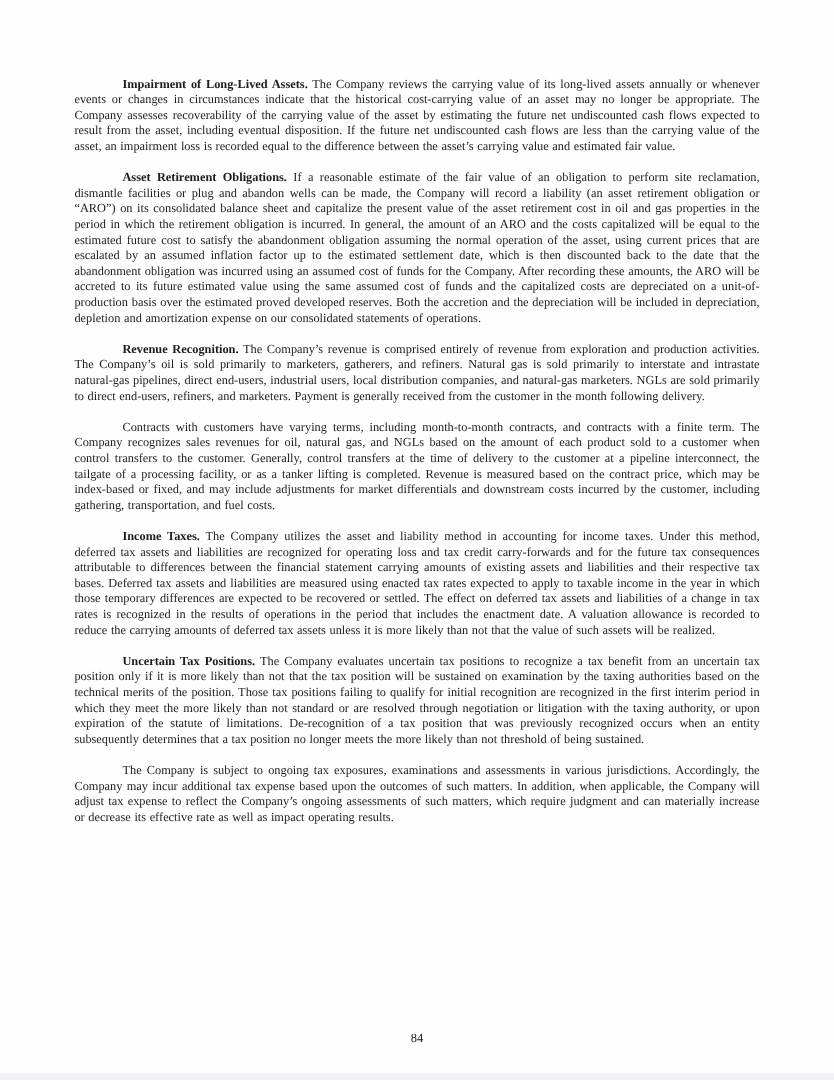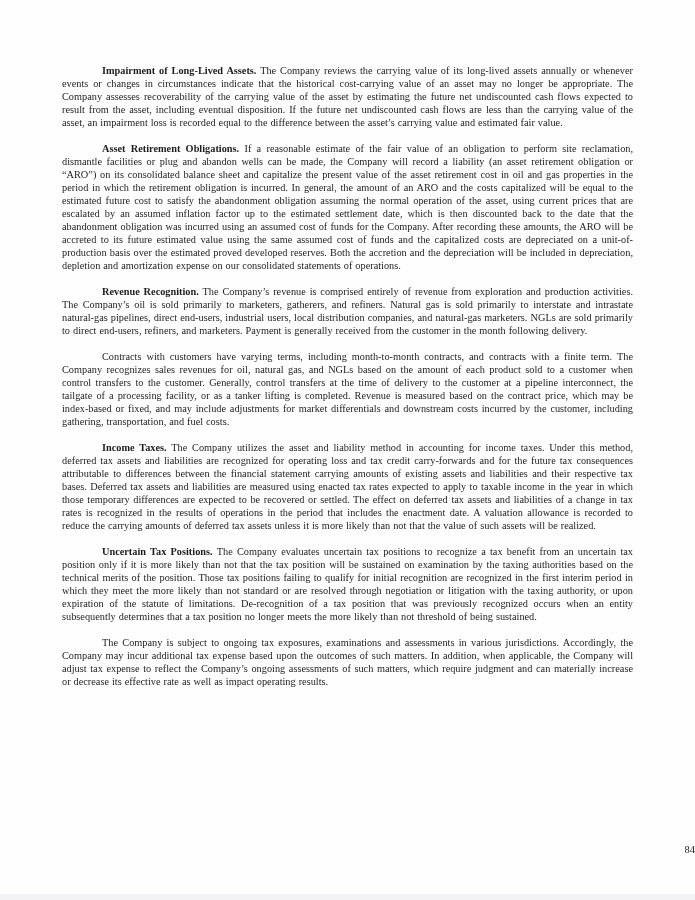--- a/index.html
+++ b/index.html
@@ -26,22 +26,22 @@
     text-indent: 40px;
     word-spacing: 0.04em;
   }
   .lead {
     font-weight: bold;
   }
   .page-number {
     position: absolute;
     left: 0;
     right: 0;
-    bottom: 44px;
-    text-align: right;
+    bottom: 28px;
+    text-align: center;
     font-size: 10.5px;
     color: #1c1c1c;
   }
   .bottom-strip {
     position: absolute;
     left: 0;
     right: 0;
     bottom: 0;
     height: 6px;
     background: #f3f3f5;

